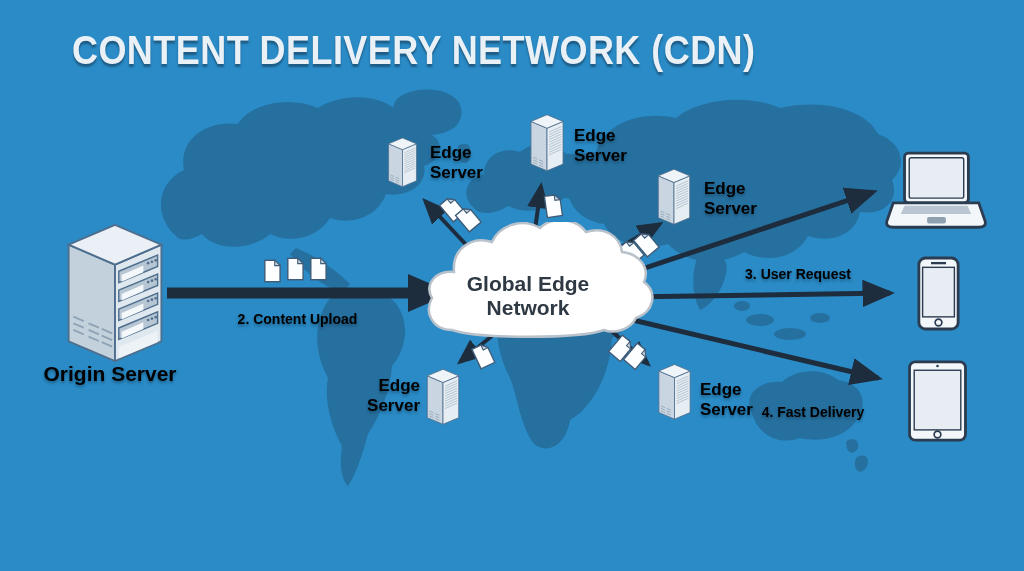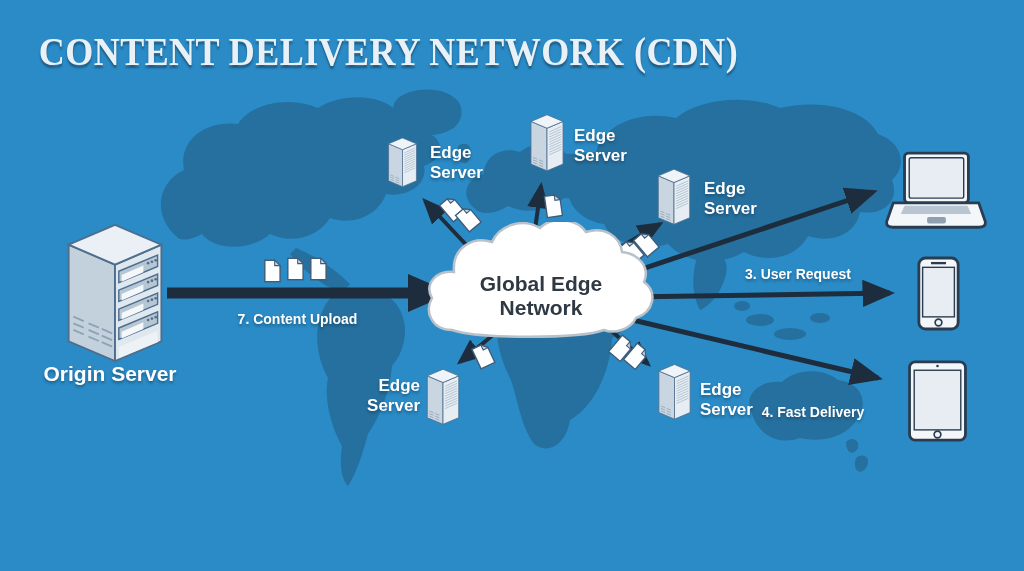--- a/index.html
+++ b/index.html
@@ -8,37 +8,36 @@
     background:#2a8bc6;
     font-family:"Liberation Sans","DejaVu Sans",sans-serif;
   }
   svg{display:block;}
   .layer{position:absolute;left:0;top:0;width:1024px;height:571px;}
   #map-svg{z-index:1;}
   #arrow-svg{z-index:2;}
   .doc{position:absolute;z-index:3;width:18px;height:24px;}
   .node{position:absolute;z-index:4;}
   .lbl{
-    position:absolute;z-index:5;color:#ffffff;font-weight:bold;
+    position:absolute;z-index:5;color:#000000;font-weight:bold;
     white-space:pre-line;line-height:1.18;
     text-shadow:0 2px 3px rgba(12,38,60,.45);
   }
   .edge-lbl{font-size:17px;}
   #title{
     position:absolute;z-index:6;left:0;top:28px;width:828px;
-    text-align:left;
-    font-family:Liberation Serif, serif;
+    text-align:center;
   }
   #title span{
     display:inline-block;transform:scaleX(.9);transform-origin:center;
     font-size:40px;font-weight:bold;letter-spacing:.5px;color:#e9f1f7;
     text-shadow:0 3px 2px rgba(18,45,70,.5);
   }
   #cloud-label{
-    left:452px;top:272px;width:178px;text-align:center;
+    left:439px;top:272px;width:178px;text-align:center;
     font-size:21px;color:#2f3944;text-shadow:none;line-height:1.15;
   }
   #origin-label{left:20px;top:362px;width:180px;text-align:center;font-size:21px;}
   .step-lbl{font-size:14px;text-align:center;}
 </style>
 </head>
 <body>
 
 <div id="canvas">
 
@@ -256,17 +255,17 @@
     <circle cx="23" cy="71" r="3.6" fill="none" stroke="#2b3c50" stroke-width="1.8"></circle>
   </svg>
 
   <svg class="node" style="left:907px;top:360px;width:61px;height:82px" viewBox="0 0 64 88">
     <rect x="2" y="2" width="60" height="84" rx="6" fill="#f3f7fa" stroke="#2b3c50" stroke-width="3"></rect>
     <circle cx="32" cy="6.5" r="1.4" fill="#2b3c50"></circle>
     <rect x="7" y="11" width="50" height="64" fill="#e7edf2" stroke="#2b3c50" stroke-width="1.5"></rect>
     <circle cx="32" cy="80" r="3.6" fill="none" stroke="#2b3c50" stroke-width="1.8"></circle>
   </svg>
 
-  <div class="lbl step-lbl" style="left:210px;top:311px;width:175px">7. Content Upload</div>
+  <div class="lbl step-lbl" style="left:210px;top:311px;width:175px">2. Content Upload</div>
   <div class="lbl step-lbl" style="left:718px;top:266px;width:160px">3. User Request</div>
   <div class="lbl step-lbl" style="left:733px;top:404px;width:160px">4. Fast Delivery</div>
 
 </div>
 
 </body></html>

